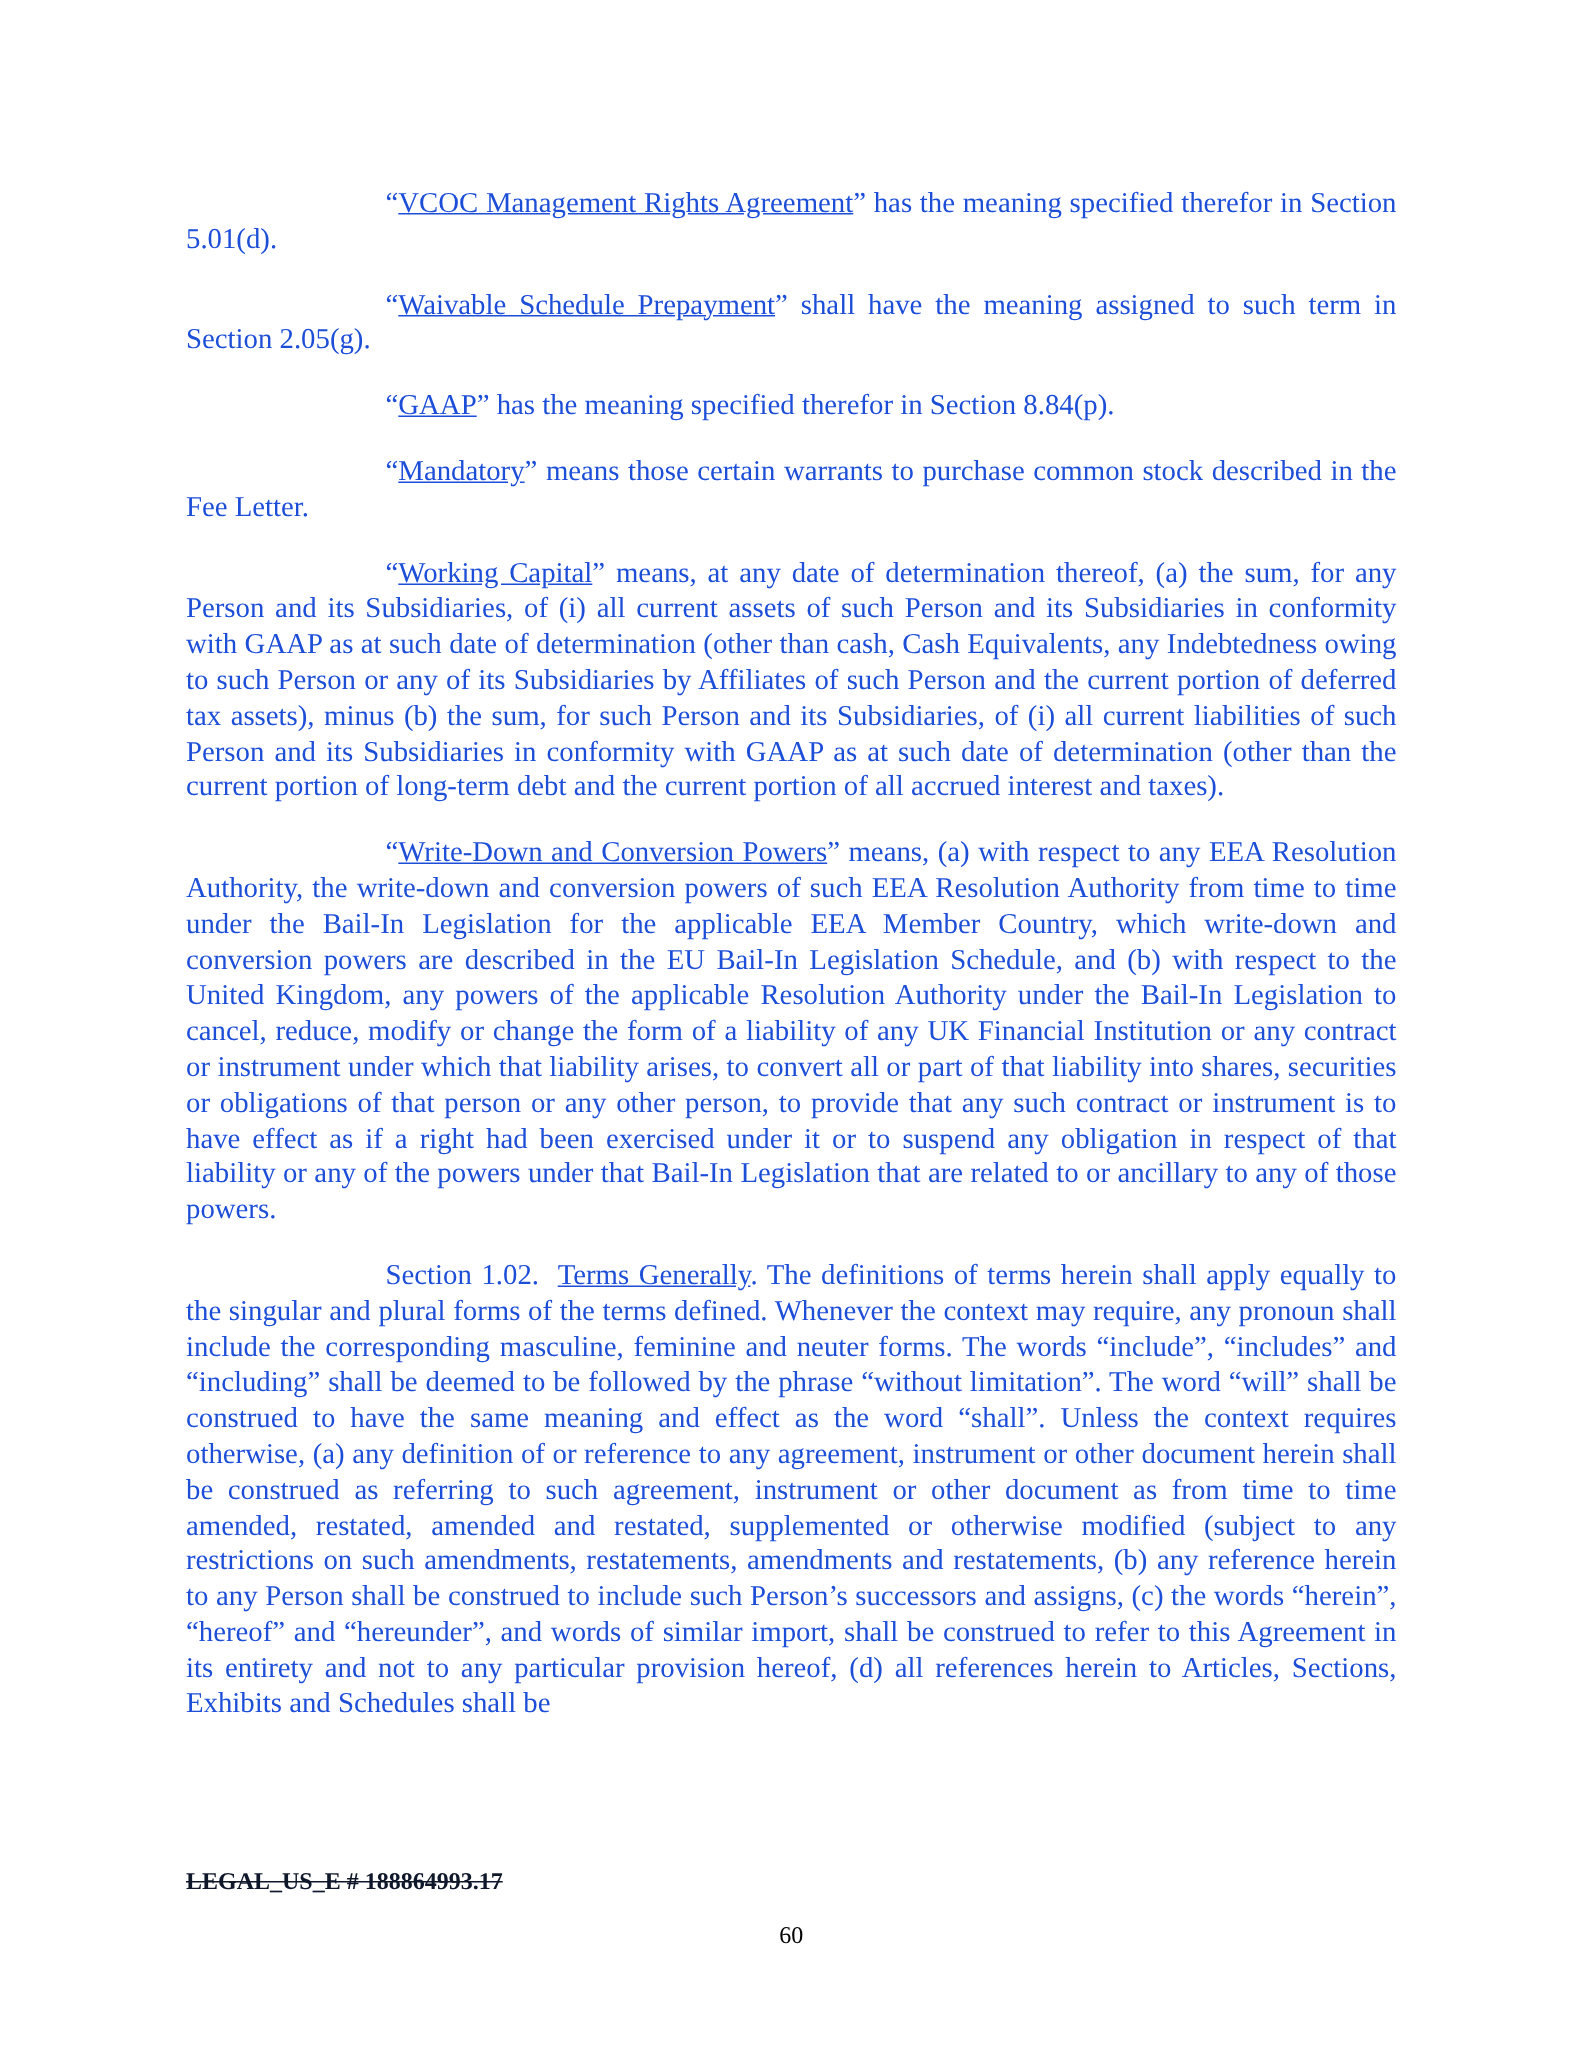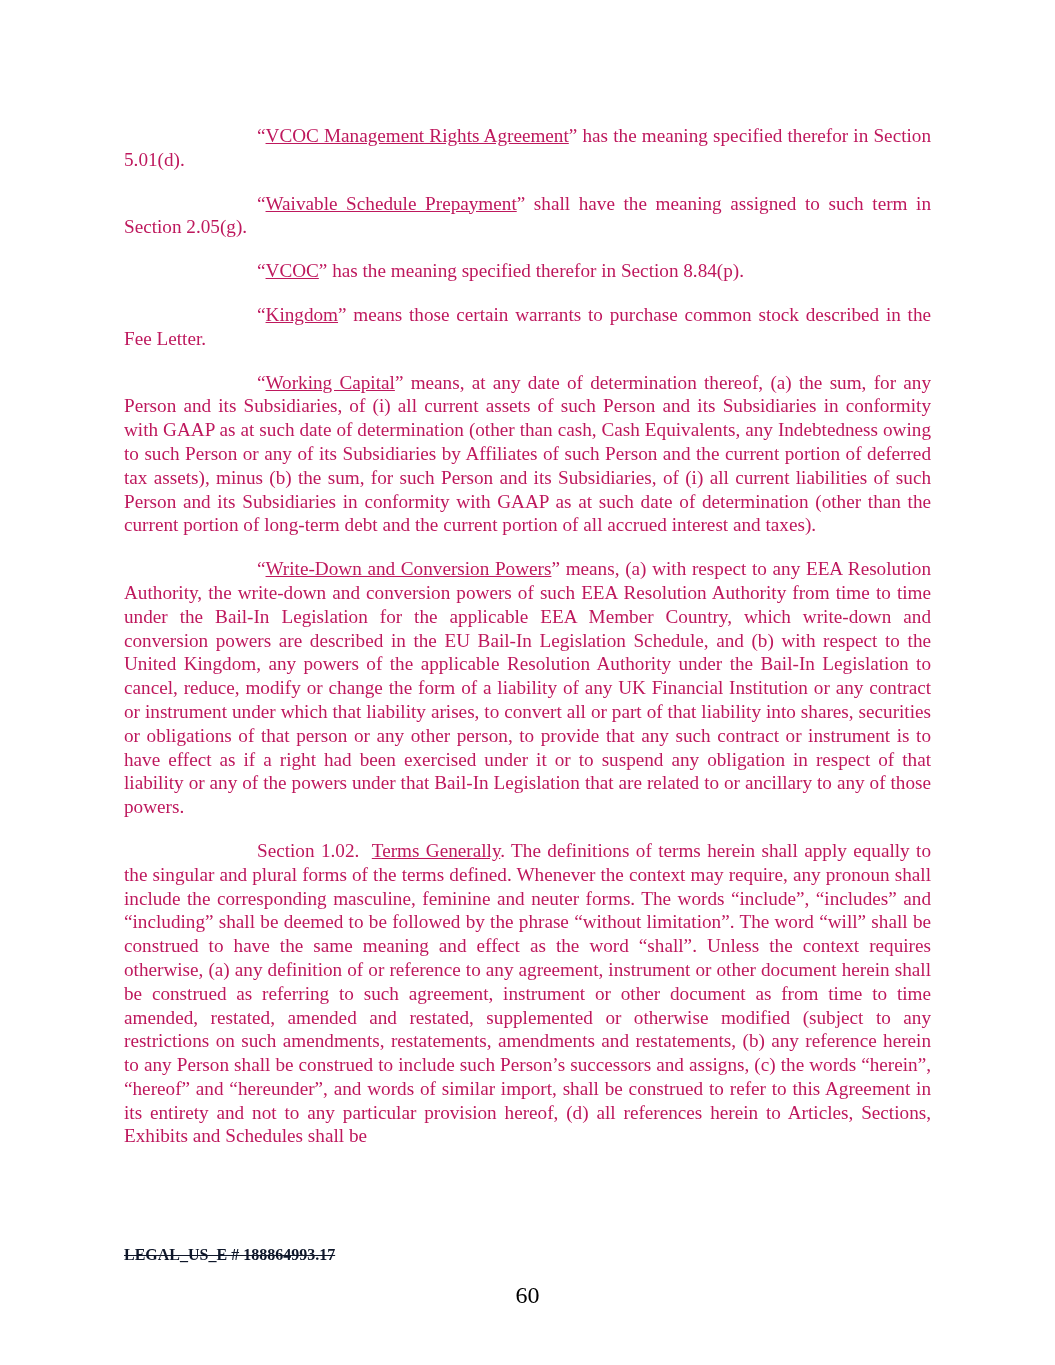--- a/index.html
+++ b/index.html
@@ -1,40 +1,40 @@
 <!DOCTYPE html>
 <html><head>
 <meta charset="utf-8">
 <style>
   html, body { margin: 0; padding: 0; background: #ffffff; }
   body { width: 1055px; height: 1365px; position: relative; overflow: hidden; }
   .page {
     position: absolute; left: 124px; top: 124px; width: 807px;
     font-family: "Liberation Serif", serif; font-size: 19.2px; line-height: 23.8px;
-    color: #be185d;
+    color: #1d4ed8;
   }
   .para { text-align: justify; margin: 0 0 20px 0; text-indent: 133px; }
   .term { text-decoration: underline; }
   .pnum {
     position: absolute; left: 0; width: 1055px; top: 1282px; text-align: center;
-    font-family: "Liberation Serif", serif; font-size: 24px; color: #000;
+    font-family: "Liberation Serif", serif; font-size: 16px; color: #000;
   }
   .footer-id {
     position: absolute; left: 124px; top: 1246px;
     font-family: "Liberation Serif", serif; font-size: 16px; font-weight: bold;
     color: #0f172a; text-decoration: line-through;
   }
 </style>
 </head>
 <body>
 
 <div class="page">
   <p class="para"><span>“</span><span class="term">VCOC Management Rights Agreement</span><span>” has the meaning specified therefor in Section 5.01(d).</span></p>
   <p class="para"><span>“</span><span class="term">Waivable Schedule Prepayment</span><span>” shall have the meaning assigned to such term in Section 2.05(g).</span></p>
-  <p class="para"><span>“</span><span class="term">VCOC</span><span>” has the meaning specified therefor in Section 8.84(p).</span></p>
-  <p class="para"><span>“</span><span class="term">Kingdom</span><span>” means those certain warrants to purchase common stock described in the Fee Letter.</span></p>
+  <p class="para"><span>“</span><span class="term">GAAP</span><span>” has the meaning specified therefor in Section 8.84(p).</span></p>
+  <p class="para"><span>“</span><span class="term">Mandatory</span><span>” means those certain warrants to purchase common stock described in the Fee Letter.</span></p>
   <p class="para"><span>“</span><span class="term">Working Capital</span><span>” means, at any date of determination thereof, (a) the sum, for any Person and its Subsidiaries, of (i) all current assets of such Person and its Subsidiaries in conformity with GAAP as at such date of determination (other than cash, Cash Equivalents, any Indebtedness owing to such Person or any of its Subsidiaries by Affiliates of such Person and the current portion of deferred tax assets), minus (b) the sum, for such Person and its Subsidiaries, of (i) all current liabilities of such Person and its Subsidiaries in conformity with GAAP as at such date of determination (other than the current portion of long-term debt and the current portion of all accrued interest and taxes).</span></p>
   <p class="para"><span>“</span><span class="term">Write-Down and Conversion Powers</span><span>” means, (a) with respect to any EEA Resolution Authority, the write-down and conversion powers of such EEA Resolution Authority from time to time under the Bail-In Legislation for the applicable EEA Member Country, which write-down and conversion powers are described in the EU Bail-In Legislation Schedule, and (b) with respect to the United Kingdom, any powers of the applicable Resolution Authority under the Bail-In Legislation to cancel, reduce, modify or change the form of a liability of any UK Financial Institution or any contract or instrument under which that liability arises, to convert all or part of that liability into shares, securities or obligations of that person or any other person, to provide that any such contract or instrument is to have effect as if a right had been exercised under it or to suspend any obligation in respect of that liability or any of the powers under that Bail-In Legislation that are related to or ancillary to any of those powers.</span></p>
   <p class="para"><span style="white-space:pre">Section 1.02.  </span><span class="term">Terms Generally</span><span>.  The definitions of terms herein shall apply equally to the singular and plural forms of the terms defined.  Whenever the context may require, any pronoun shall include the corresponding masculine, feminine and neuter forms.  The words “include”, “includes” and “including” shall be deemed to be followed by the phrase “without limitation”.  The word “will” shall be construed to have the same meaning and effect as the word “shall”.  Unless the context requires otherwise, (a) any definition of or reference to any agreement, instrument or other document herein shall be construed as referring to such agreement, instrument or other document as from time to time amended, restated, amended and restated, supplemented or otherwise modified (subject to any restrictions on such amendments, restatements, amendments and restatements, (b) any reference herein to any Person shall be construed to include such Person’s successors and assigns, (c) the words “herein”, “hereof” and “hereunder”, and words of similar import, shall be construed to refer to this Agreement in its entirety and not to any particular provision hereof, (d) all references herein to Articles, Sections, Exhibits and Schedules shall be</span></p>
 </div>
 
 <div class="pnum">60</div>
 <div class="footer-id">LEGAL_US_E # 188864993.17</div>
 
 </body></html>

